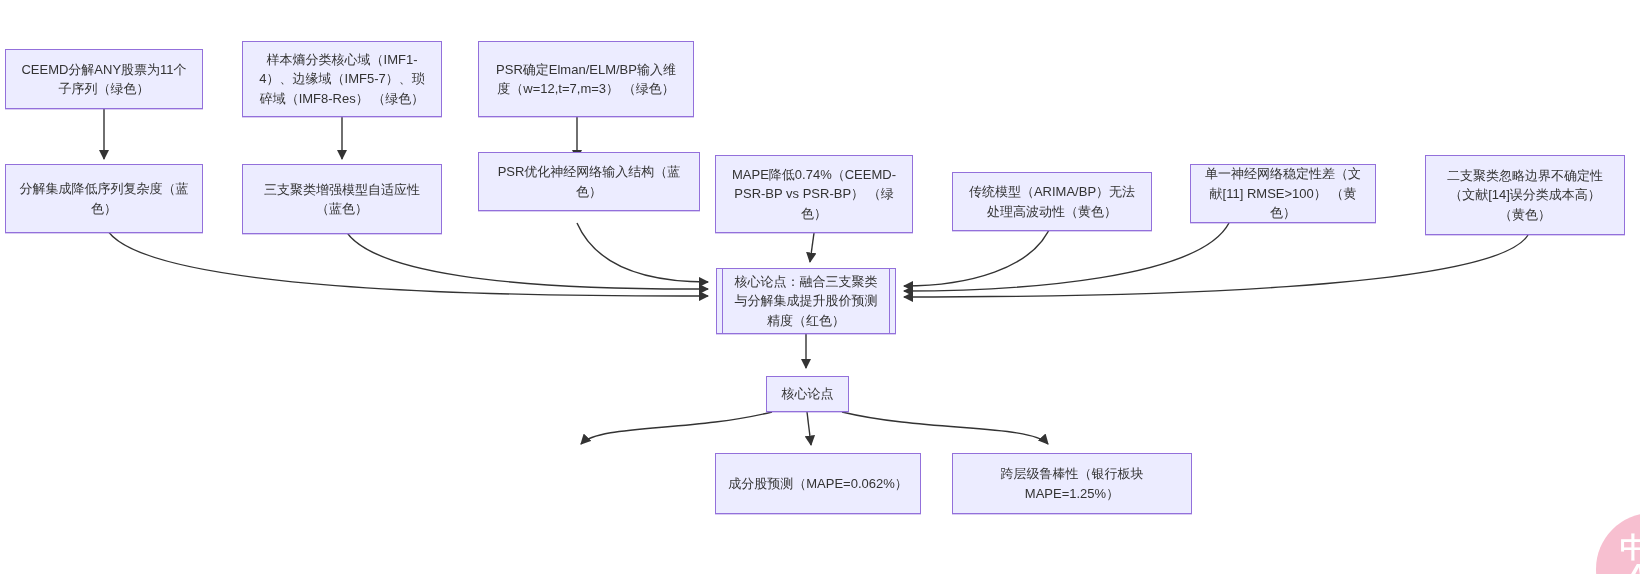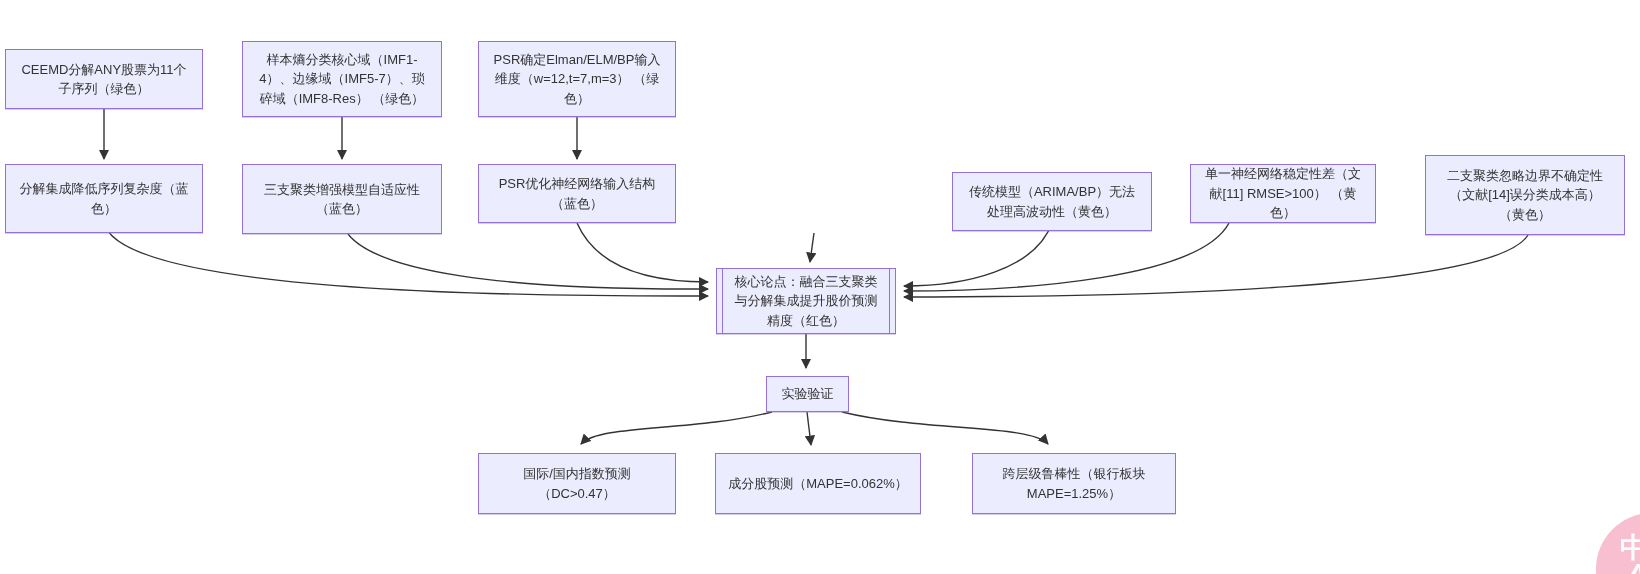--- a/index.html
+++ b/index.html
@@ -88,39 +88,39 @@
     <path class="link" d="M1229,223 C1200,278 1025,291 904,291" marker-end="url(#arrow)"></path>
     <path class="link" d="M1528,235 C1495,290 1125,297 904,297" marker-end="url(#arrow)"></path>
     <path class="link" d="M806,334 L806,368" marker-end="url(#arrow)"></path>
     <path class="link" d="M772,412 C690,432 600,424 581,444" marker-end="url(#arrow)"></path>
     <path class="link" d="M807,412 L811,445" marker-end="url(#arrow)"></path>
     <path class="link" d="M842,412 C925,432 1030,424 1048,444" marker-end="url(#arrow)"></path>
   </svg>
 
   <div class="node" style="left:5px;top:49px;width:198px;height:60px">CEEMD分解ANY股票为11个子序列（绿色）</div>
   <div class="node" style="left:242px;top:41px;width:200px;height:76px">样本熵分类核心域（IMF1-4）、边缘域（IMF5-7）、琐碎域（IMF8-Res） （绿色）</div>
-  <div class="node" style="left:478px;top:41px;width:198px;height:76px">PSR确定Elman/ELM/BP输入维度（w=12,t=7,m=3） （绿色）</div>
+  <div class="node" style="left:478px;top:41px;width:216px;height:76px">PSR确定Elman/ELM/BP输入维度（w=12,t=7,m=3） （绿色）</div>
 
   <div class="node" style="left:5px;top:164px;width:198px;height:69px">分解集成降低序列复杂度（蓝色）</div>
   <div class="node" style="left:242px;top:164px;width:200px;height:70px">三支聚类增强模型自适应性（蓝色）</div>
-  <div class="node" style="left:478px;top:164px;width:198px;height:59px">PSR优化神经网络输入结构（蓝色）</div>
+  <div class="node" style="left:478px;top:152px;width:222px;height:59px">PSR优化神经网络输入结构（蓝色）</div>
+  <div class="node" style="left:715px;top:155px;width:198px;height:78px">MAPE降低0.74%（CEEMD-PSR-BP vs PSR-BP） （绿色）</div>
   <div class="node" style="left:952px;top:172px;width:200px;height:59px">传统模型（ARIMA/BP）无法处理高波动性（黄色）</div>
   <div class="node" style="left:1190px;top:164px;width:186px;height:59px">单一神经网络稳定性差（文献[11] RMSE&gt;100） （黄色）</div>
   <div class="node" style="left:1425px;top:155px;width:200px;height:80px">二支聚类忽略边界不确定性（文献[14]误分类成本高）（黄色）</div>
 
   <div class="node subroutine" style="left:716px;top:268px;width:180px;height:66px">
     <div class="dline left"></div>
     <div class="dline right"></div>
     <span>核心论点：融合三支聚类与分解集成提升股价预测精度（红色）</span>
   </div>
 
-  <div class="node" style="left:766px;top:376px;width:83px;height:36px">实验验证</div>
+  <div class="node" style="left:766px;top:376px;width:83px;height:36px">核心论点</div>
 
-  <div class="node" style="left:478px;top:453px;width:198px;height:61px">国际/国内指数预测（DC&gt;0.47）</div>
   <div class="node" style="left:715px;top:453px;width:206px;height:61px">成分股预测（MAPE=0.062%）</div>
-  <div class="node" style="left:972px;top:453px;width:204px;height:61px">跨层级鲁棒性（银行板块 MAPE=1.25%）</div>
+  <div class="node" style="left:952px;top:453px;width:240px;height:61px">跨层级鲁棒性（银行板块 MAPE=1.25%）</div>
 
   <div class="translate-btn">
     <span class="glyph-zh">中</span>
     <span class="glyph-a">A</span>
   </div>
 
 </div>
 
 </body></html>

